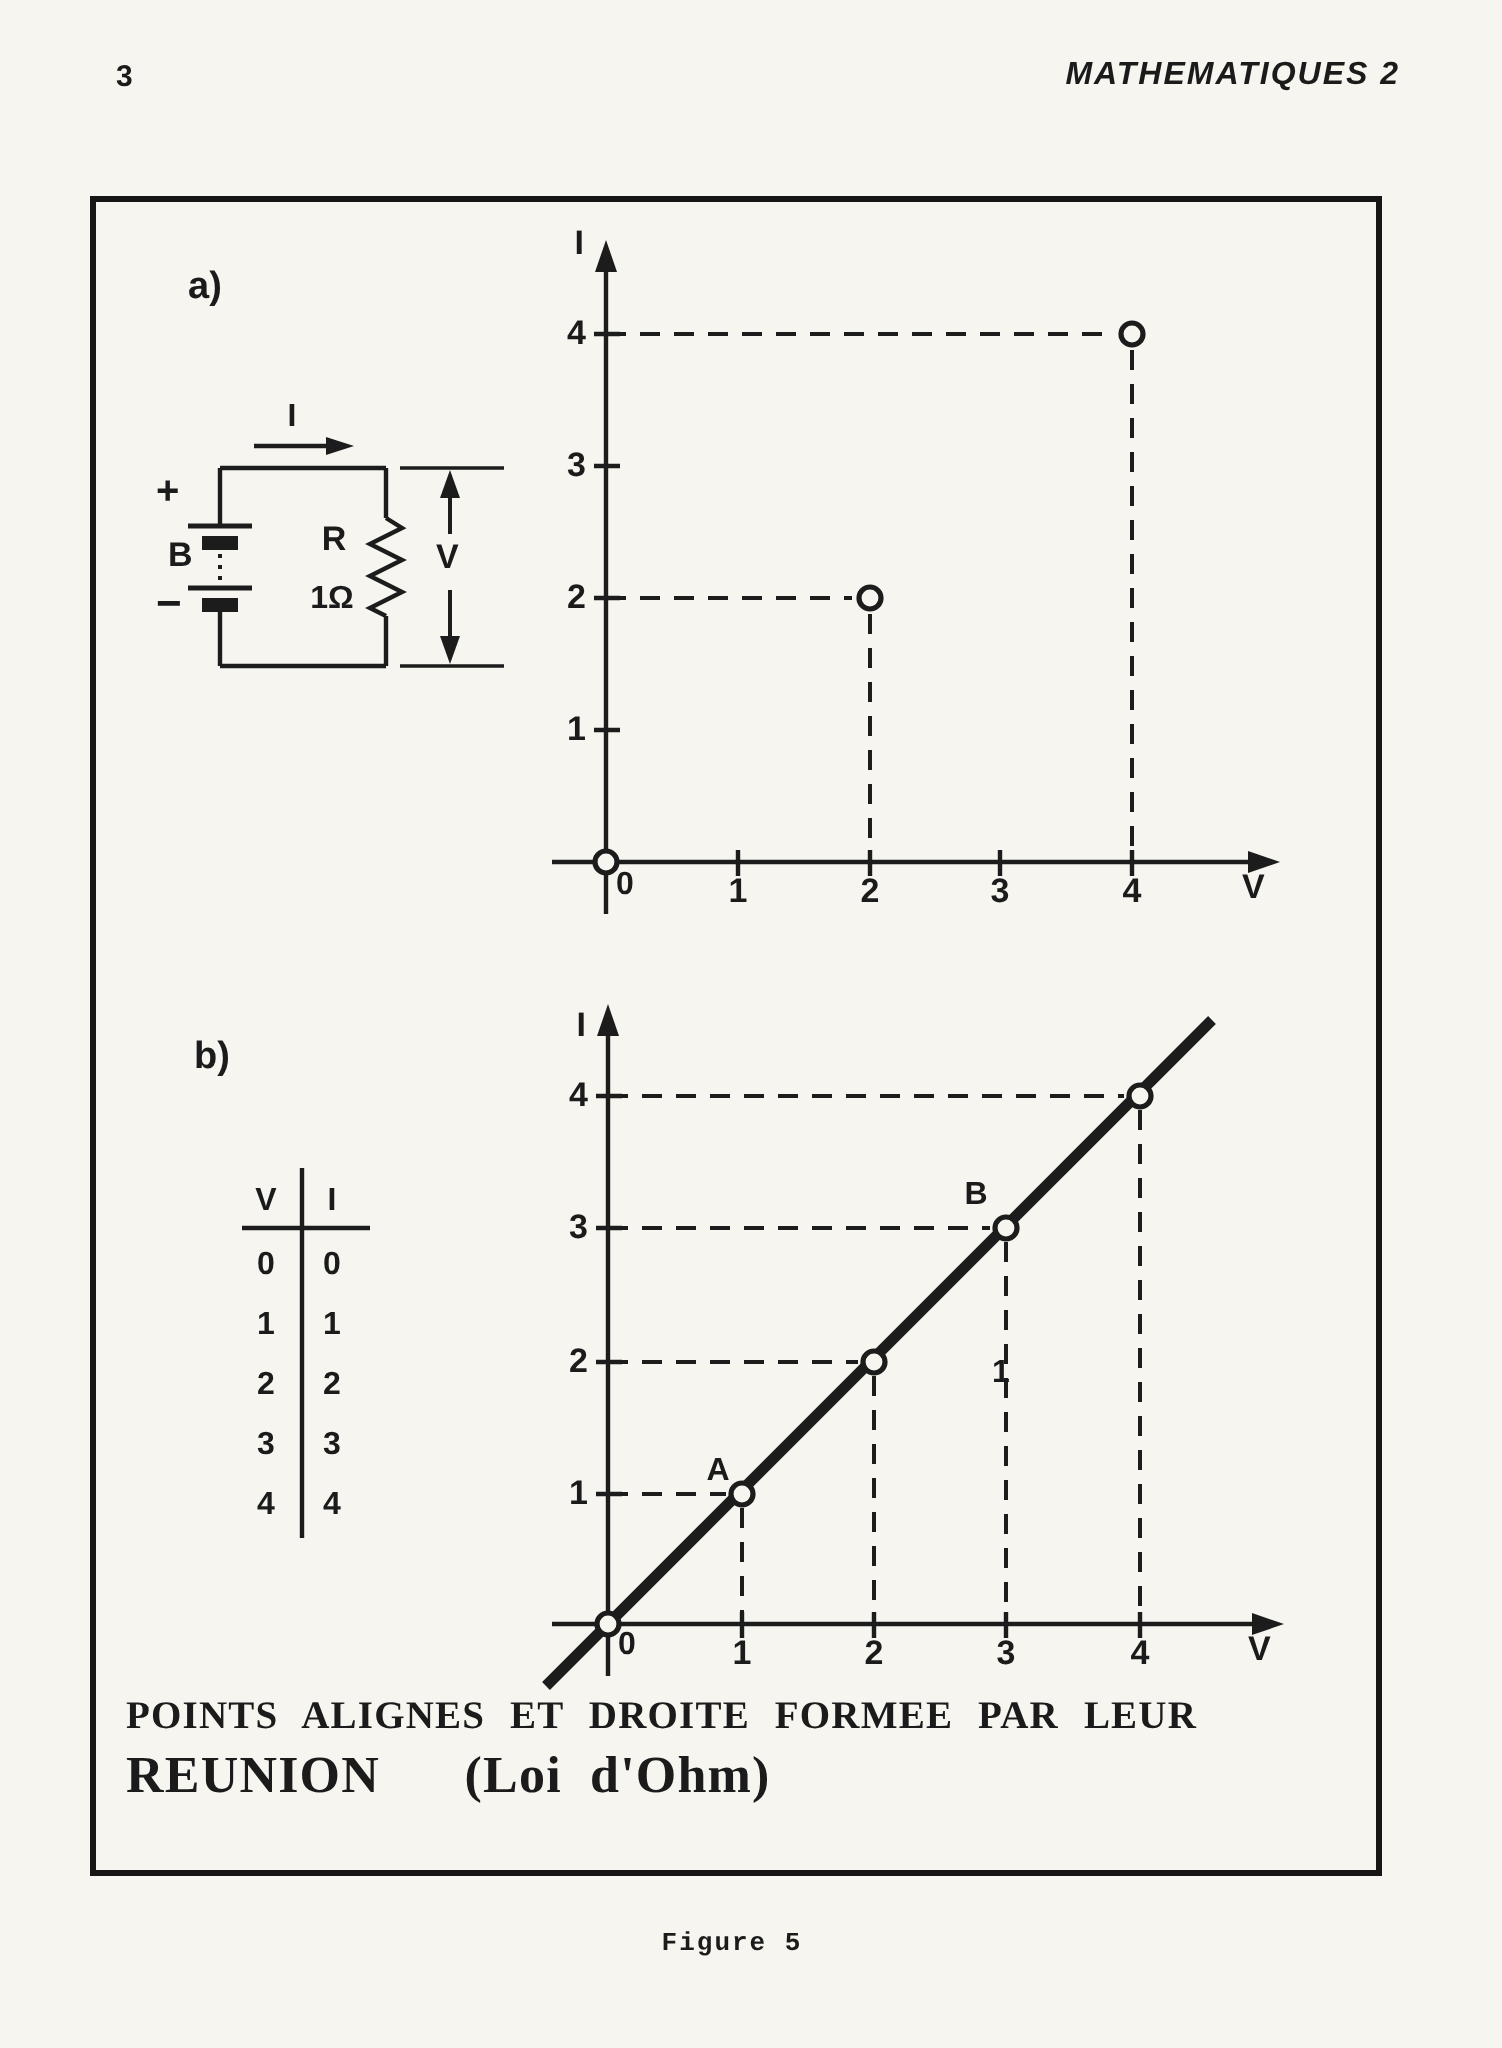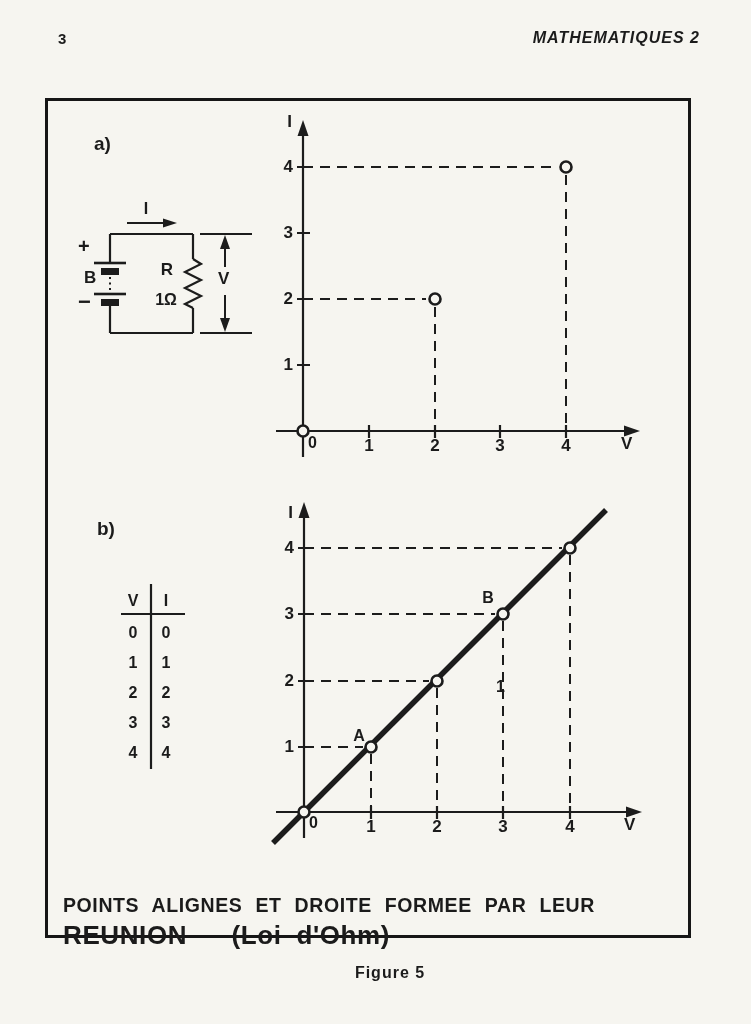--- a/index.html
+++ b/index.html
@@ -2,21 +2,21 @@
 <html><head>
 <meta charset="utf-8">
 <style>
   html,body{margin:0;padding:0;}
   body{
     width:751px;height:1024px;position:relative;overflow:hidden;
     background:#f6f5f0;color:#1b1b1b;
     font-family:"Liberation Sans",sans-serif;
   }
   .t{position:absolute;font-weight:700;line-height:1;white-space:nowrap;color:#1b1b1b;}
-  .serif{font-family:Liberation Sans, sans-serif;letter-spacing:.6px;word-spacing:7px;white-space:pre;margin-top:47px;}
+  .serif{font-family:Liberation Serif, serif;letter-spacing:.6px;word-spacing:7px;white-space:pre;}
   .ital{font-style:italic;}
   .cx{transform:translateX(-50%);}
   .rx{transform:translateX(-100%);}
   .figure-box{
     position:absolute;left:45px;top:98px;width:640px;height:834px;
     border:3px solid #161616;background:transparent;
   }
   svg.art{position:absolute;left:0;top:0;display:block;}
 </style>
 </head>
@@ -149,13 +149,13 @@
   <span class="t rx" style="left:246px;top:571px;font-size:17px;">2</span>
   <span class="t rx" style="left:246px;top:637px;font-size:17px;">1</span>
   <span class="t cx" style="left:311px;top:627px;font-size:16px;">A</span>
   <span class="t cx" style="left:440px;top:489px;font-size:16px;">B</span>
   <span class="t" style="left:448px;top:578px;font-size:16px;">1</span>
 
   <span class="t serif" style="left:15px;top:748px;font-size:19.5px;">POINTS ALIGNES ET DROITE FORMEE PAR LEUR</span>
   <span class="t serif" style="left:15px;top:774px;font-size:26px;">REUNION   (Loi d'Ohm)</span>
 </div>
 
-<span class="t cx" style="left:390px;top:965px;font-size:16px;letter-spacing:1px;">Figure 5</span>
+<span class="t cx" style="left:366px;top:965px;font-size:13px;letter-spacing:1px;font-family:Liberation Mono, monospace;">Figure 5</span>
 
 </body></html>

